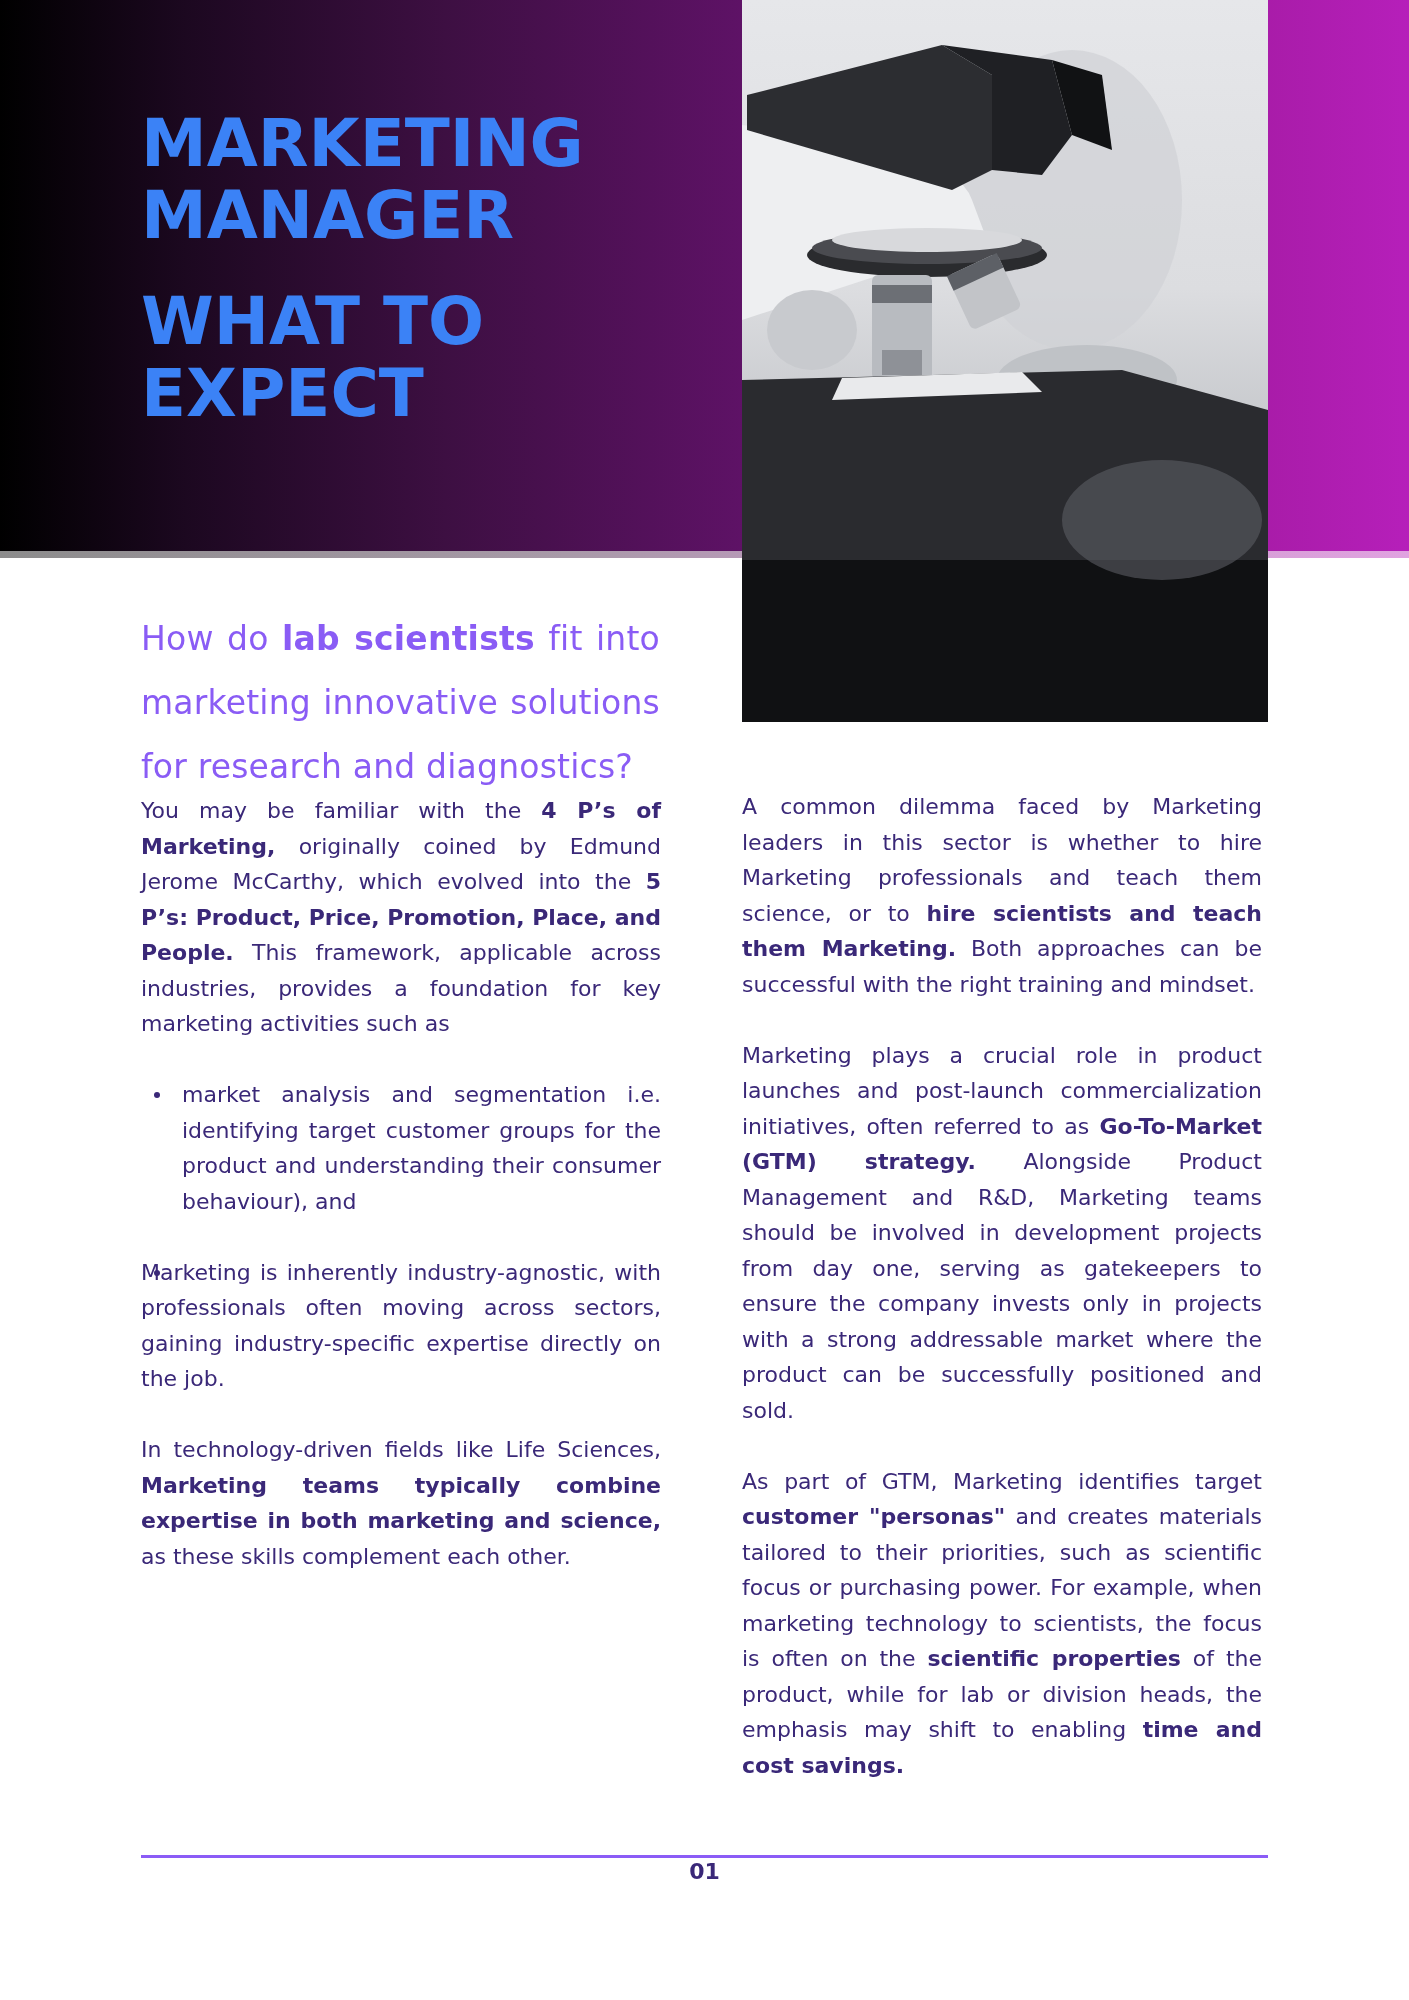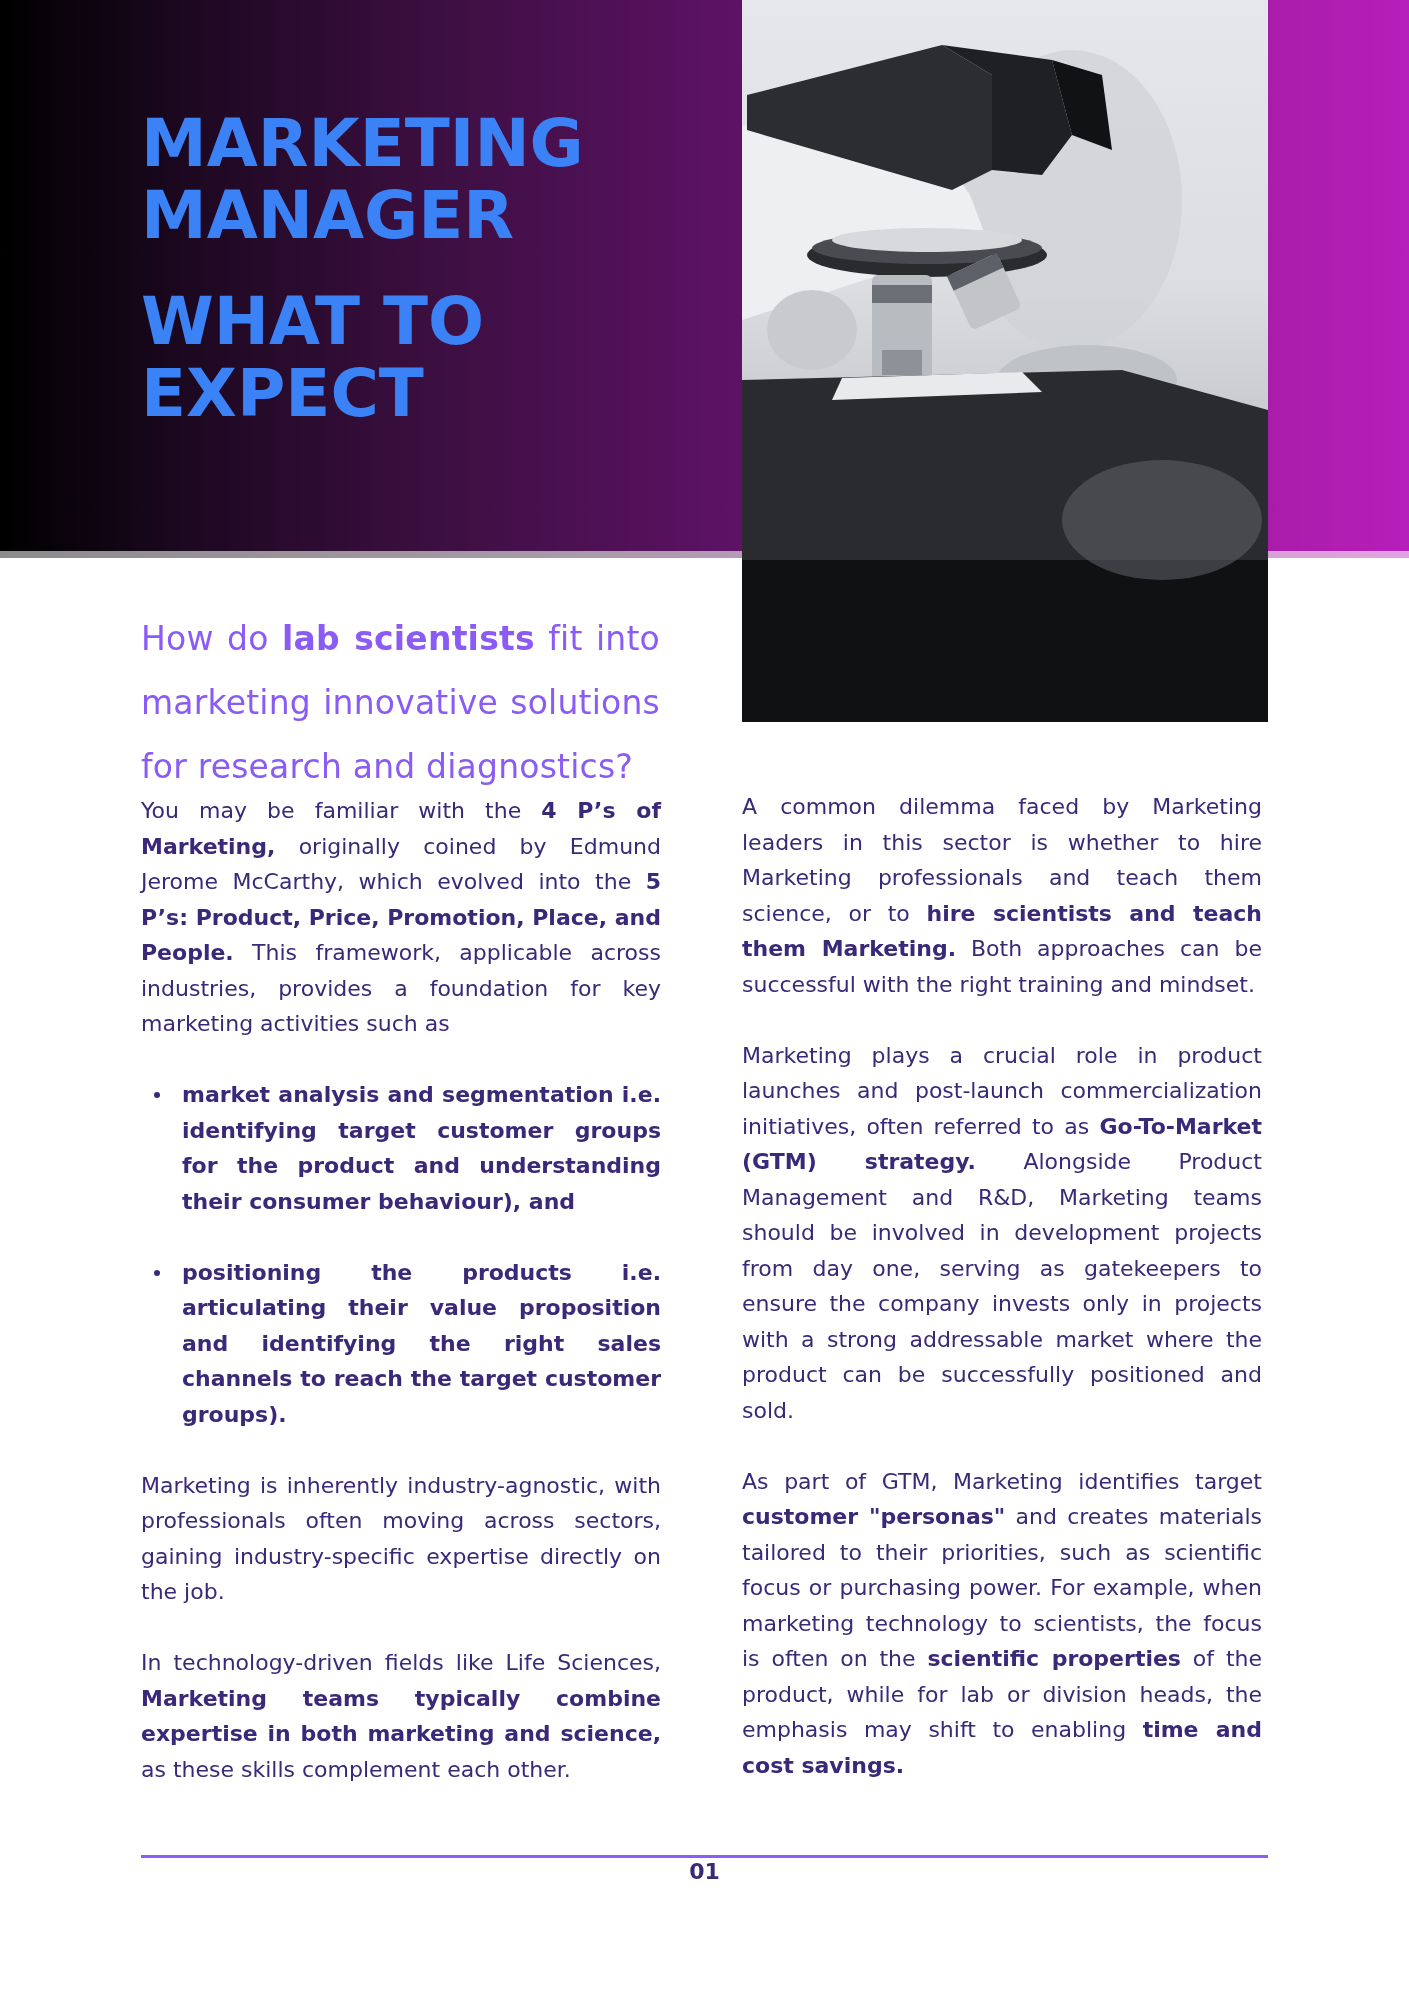--- a/index.html
+++ b/index.html
@@ -43,21 +43,21 @@
 
   .col { position: absolute; width: 520px; color: #3a2878;
     font-size: 22px; line-height: 35.5px; text-align: justify;
     font-family: "DejaVu Sans", sans-serif; }
   .col b { font-weight: bold; }
   .col p { margin-bottom: 35.5px; }
   .col-left { left: 141px; top: 793px; }
   .col-right { left: 742px; top: 789px; }
 
   ul.bullets { list-style: none; margin-bottom: 35.5px; }
-  ul.bullets li { position: relative; padding-left: 41px; margin-bottom: 35.5px; font-weight: bold; }
+  ul.bullets li { position: relative; padding-left: 41px; margin-bottom: 35.5px; }
   ul.bullets li:last-child { margin-bottom: 0; }
   ul.bullets li .dot { position: absolute; left: 13px; top: 15px; width: 6px; height: 6px;
     border-radius: 50%; background: #3a2878; }
 
   .footer-rule { position: absolute; left: 141px; top: 1855px; width: 1127px; height: 3px; background: #8b5cf6; }
   .page-num { position: absolute; left: 0; width: 1409px; top: 1859px; text-align: center;
     color: #3a2878; font-weight: bold; font-size: 22px; font-family: "DejaVu Sans", sans-serif; }
 </style>
 </head>
 <body>
@@ -109,21 +109,21 @@
 <div class="subtitle">
   <span>How do </span><b>lab scientists</b><span> fit into marketing innovative solutions for research and diagnostics?</span>
 </div>
 
 <div class="col col-left">
   <p>
     <span>You may be familiar with the </span><b>4 P’s of Marketing,</b><span> originally coined by Edmund Jerome McCarthy, which evolved into the </span><b>5 P’s: Product, Price, Promotion, Place, and People.</b><span> This framework, applicable across industries, provides a foundation for key marketing activities such as</span>
   </p>
   <ul class="bullets">
     <li><span class="dot"></span><span>market analysis and segmentation i.e. identifying target customer groups for the product and understanding their consumer behaviour), and</span></li>
-    <li><span class="dot"></span><span>positioning the products i.e. articulating their value proposition and identifying the right sales channels to reach the target customer groups).</span></li>
+    <li><span class="dot"></span></li>
   </ul>
   <p>Marketing is inherently industry-agnostic, with professionals often moving across sectors, gaining industry-specific expertise directly on the job.</p>
   <p>
     <span>In technology-driven fields like Life Sciences, </span><b>Marketing teams typically combine expertise in both marketing and science,</b><span> as these skills complement each other.</span>
   </p>
 </div>
 
 <div class="col col-right">
   <p>
     <span>A common dilemma faced by Marketing leaders in this sector is whether to hire Marketing professionals and teach them science, or to </span><b>hire scientists and teach them Marketing.</b><span> Both approaches can be successful with the right training and mindset.</span>

